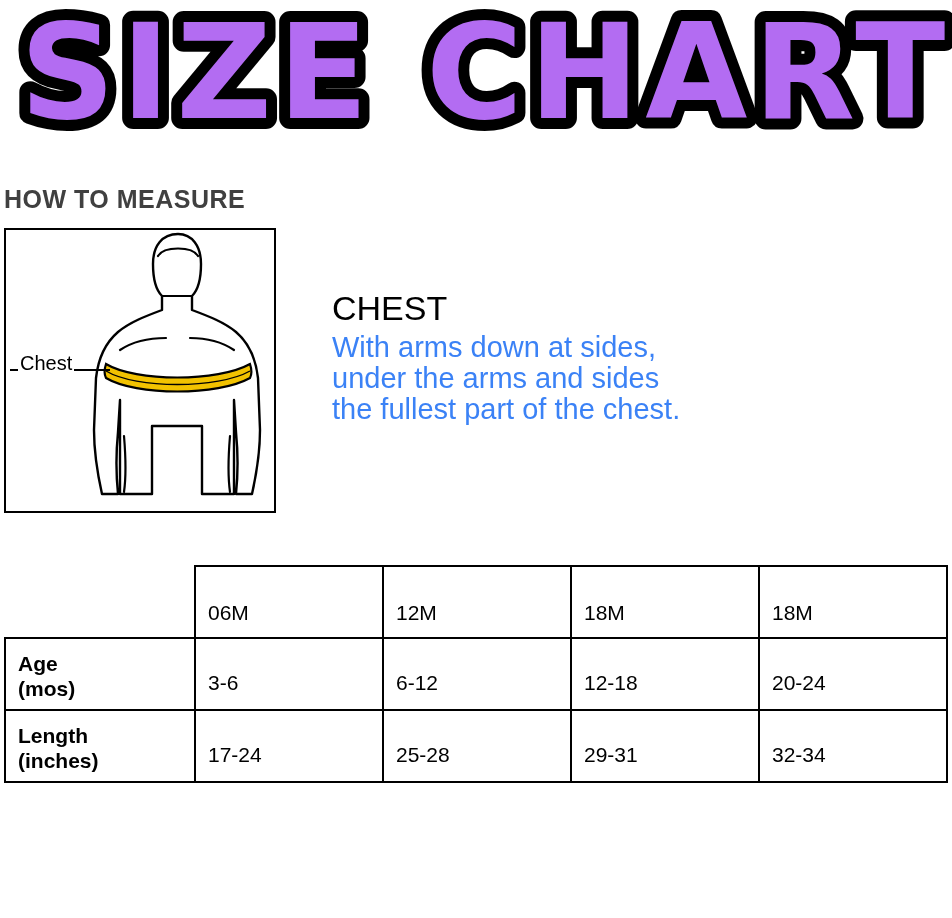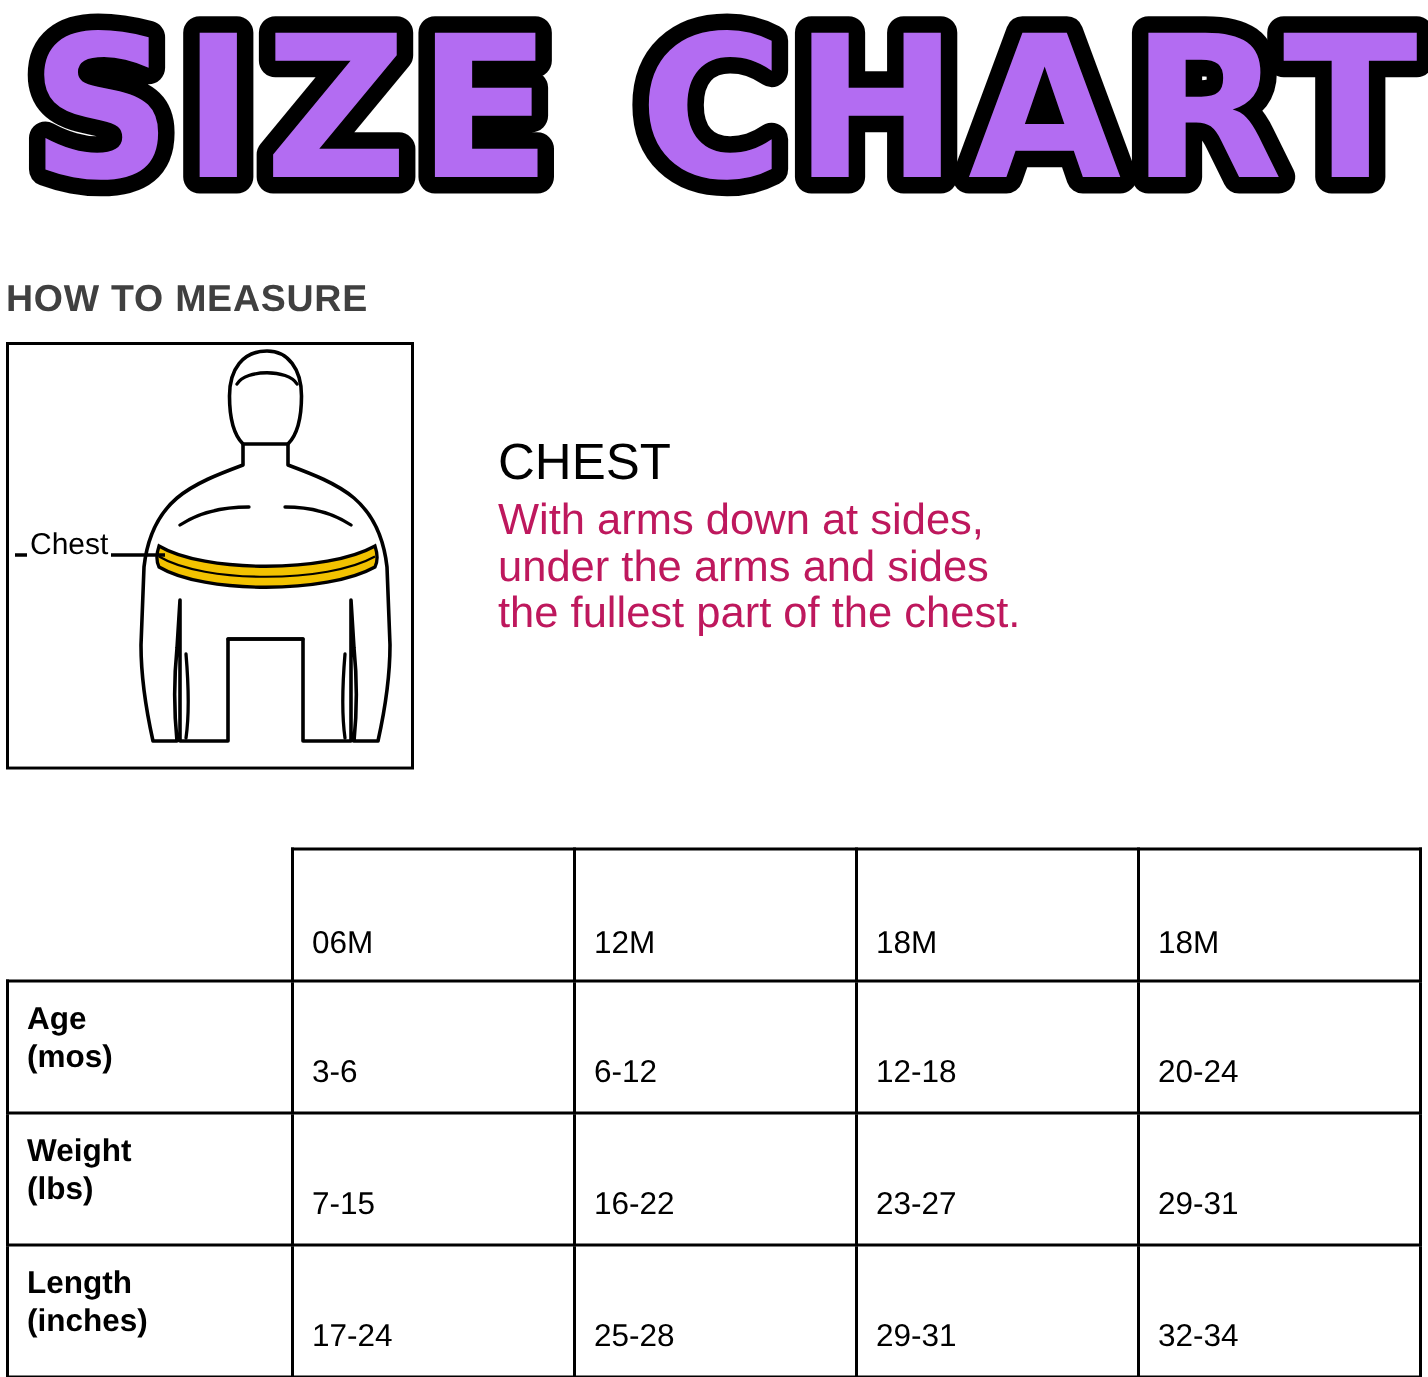--- a/index.html
+++ b/index.html
@@ -77,36 +77,36 @@
     font-family: "Liberation Sans", sans-serif;
     font-size: 34px;
     line-height: 40px;
     color: #000;
     margin-bottom: 4px;
   }
   .desc-line {
     font-family: "Liberation Sans", sans-serif;
     font-size: 29px;
     line-height: 31px;
-    color: #be185d;
+    color: #3b82f6;
     white-space: nowrap;
   }
 
   
   .size-table {
     position: absolute;
     left: 4px;
     top: 565px;
     width: 944px;
     border-collapse: collapse;
     table-layout: fixed;
   }
   .size-table td {
     border: 2px solid #000;
-    height: 88px;
+    height: 72px;
     vertical-align: middle;
     padding: 0 12px;
     box-sizing: border-box;
   }
   .size-table td.corner {
     border: none;
   }
   .col-label { width: 190px; }
   .col-size  { width: 188px; }
 
@@ -230,30 +230,20 @@
         <span>Age</span><br>
         <span>(mos)</span>
       </td>
       <td class="data-cell">3-6</td>
       <td class="data-cell">6-12</td>
       <td class="data-cell">12-18</td>
       <td class="data-cell">20-24</td>
     </tr>
     <tr>
       <td class="row-label">
-        <span>Weight</span><br>
-        <span>(lbs)</span>
-      </td>
-      <td class="data-cell">7-15</td>
-      <td class="data-cell">16-22</td>
-      <td class="data-cell">23-27</td>
-      <td class="data-cell">29-31</td>
-    </tr>
-    <tr>
-      <td class="row-label">
         <span>Length</span><br>
         <span>(inches)</span>
       </td>
       <td class="data-cell">17-24</td>
       <td class="data-cell">25-28</td>
       <td class="data-cell">29-31</td>
       <td class="data-cell">32-34</td>
     </tr>
   </tbody>
 </table>

